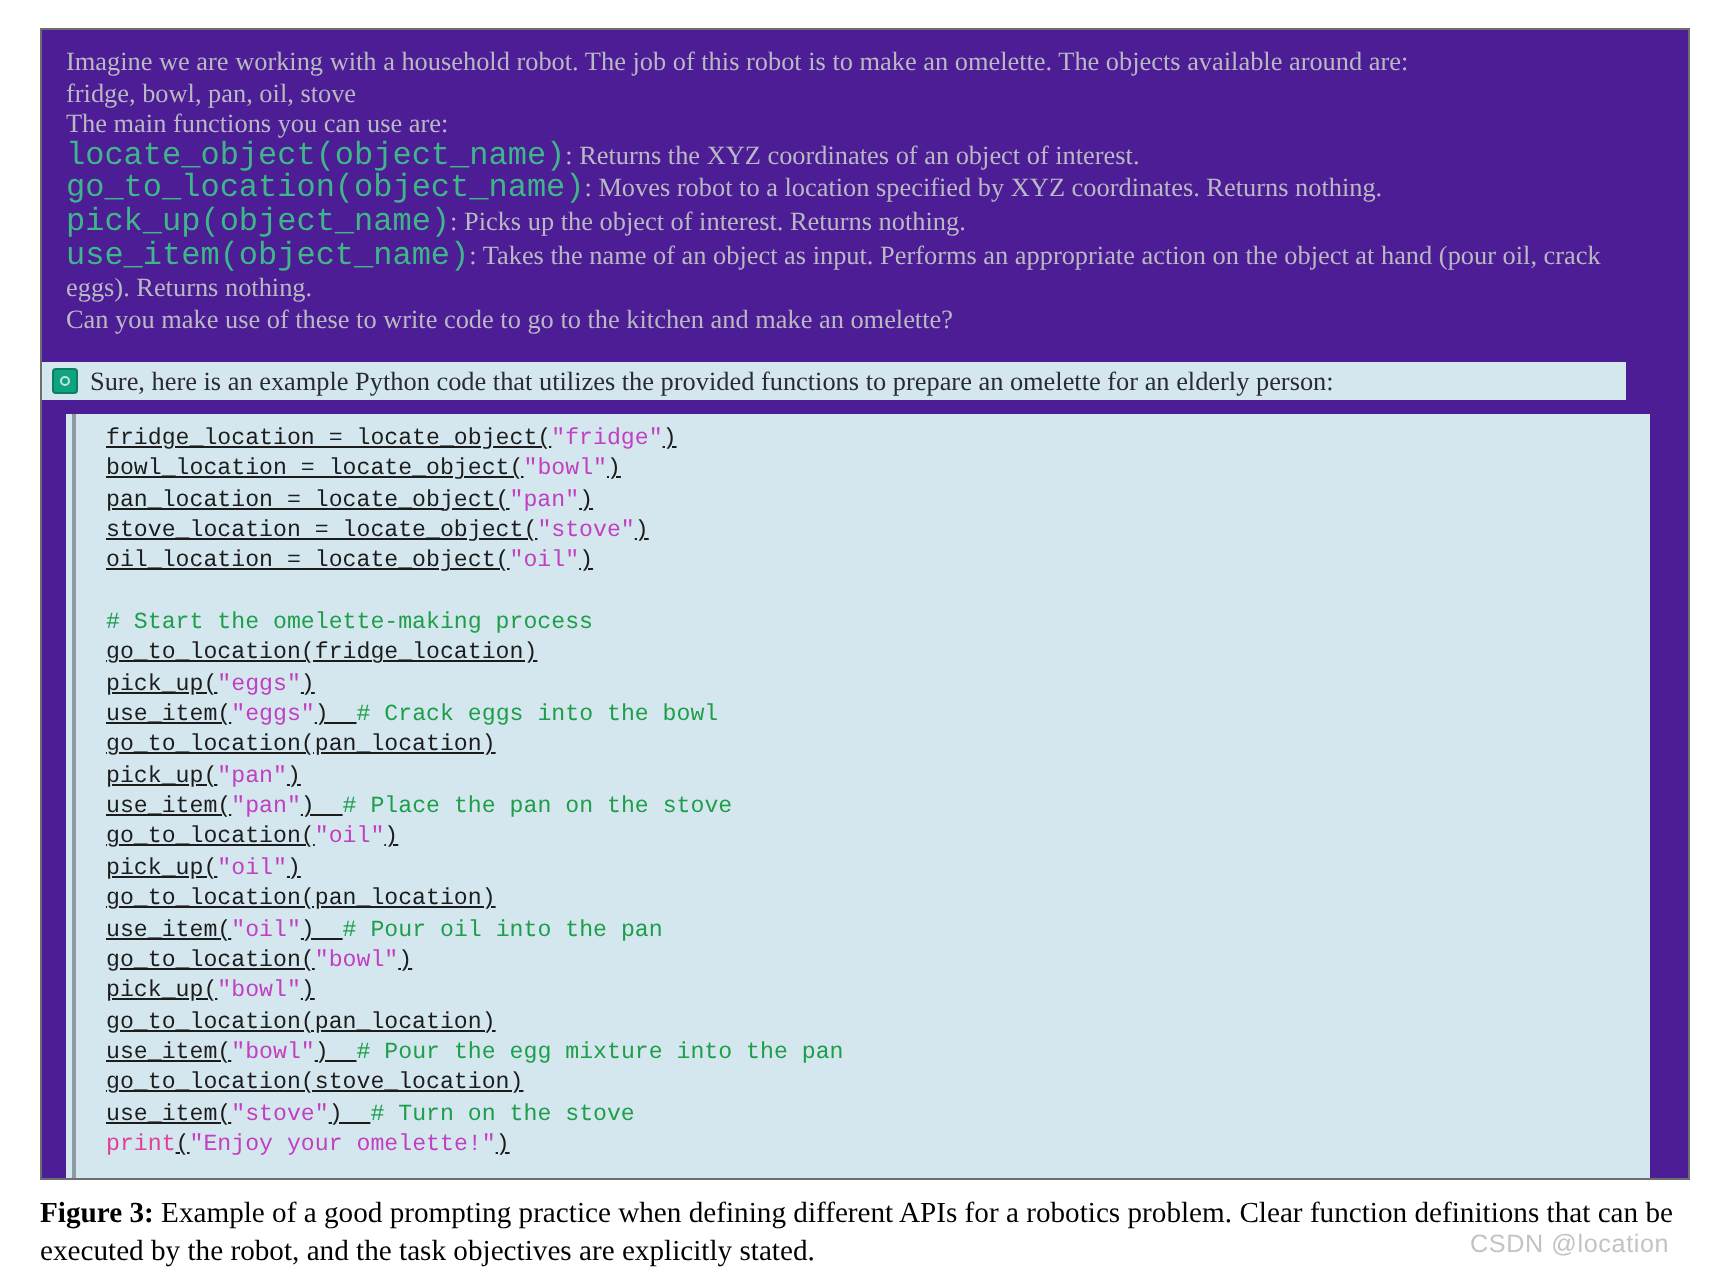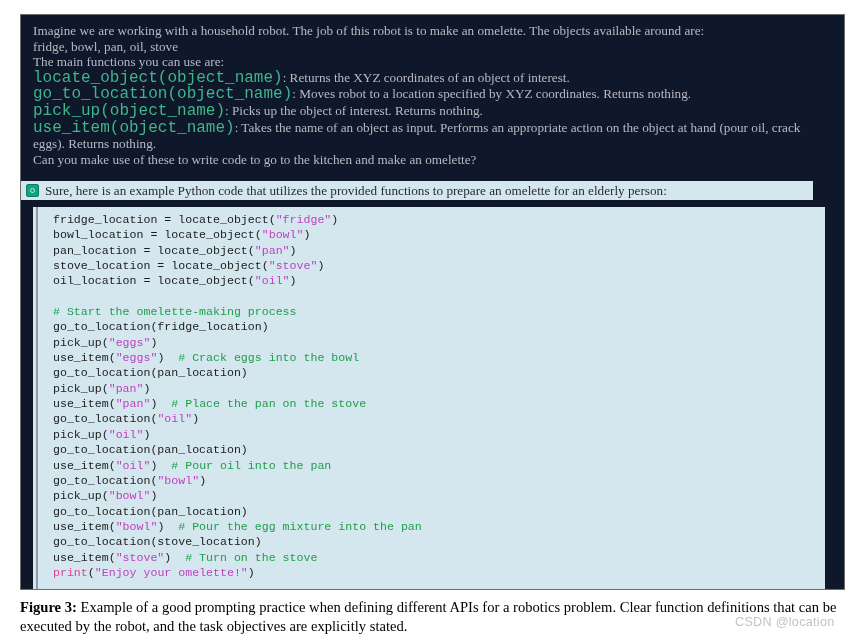--- a/index.html
+++ b/index.html
@@ -17,21 +17,21 @@
 
   
   #figure-frame {
     position: absolute;
     left: 20px;
     top: 14px;
     width: 825px;
     height: 576px;
     border: 1px solid #6e6e6e;
     box-sizing: border-box;
-    background: #0f172a;
+    background: #4c1d95;
   }
 
   
   #prompt-block {
     position: absolute;
     left: 12px;
     top: 8px;
     width: 790px;
   }
   .prompt-line {
@@ -125,21 +125,21 @@
     font-family: "Liberation Mono", monospace;
     font-size: 11.6px;
     line-height: 15.35px;
     color: #1c1c1c;
     white-space: pre;
     letter-spacing: 0px;
   }
   .tok-str { color: #c13fc1; }
   .tok-com { color: #1f9e4a; }
   .tok-kw  { color: #e0409a; }
-  .tok-plain { color: #1c1c1c; }
+  .tok-plain { color: #1c1c1c; text-decoration: underline; }
 
   
   #caption {
     position: absolute;
     left: 20px;
     top: 598px;
     width: 826px;
     font-family: "Liberation Serif", serif;
     font-size: 14.6px;
     line-height: 19px;

